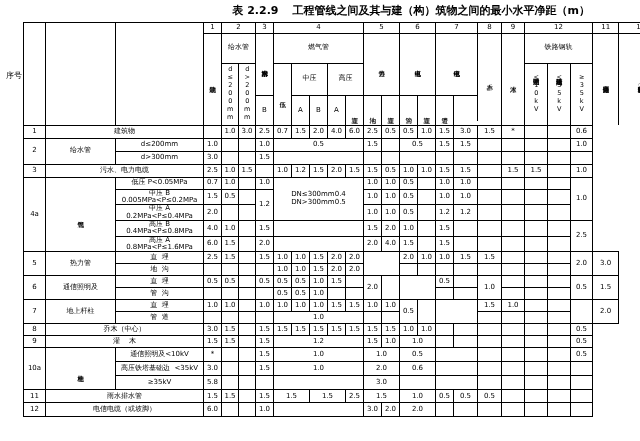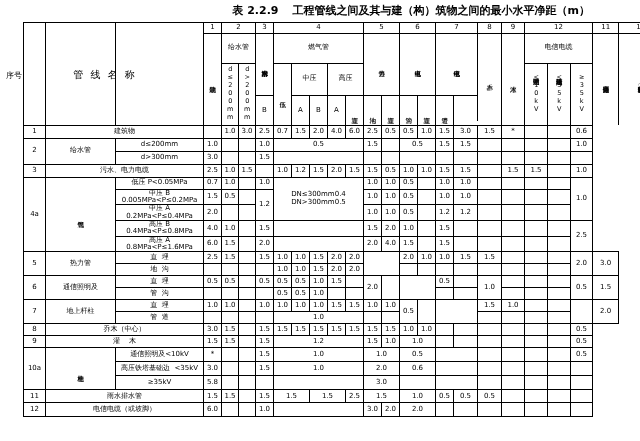--- a/index.html
+++ b/index.html
@@ -79,21 +79,21 @@
   <tr style="height:30px">
     <td rowspan="4" class="nb-b"><span class="vsm">建筑物</span></td>
     <td colspan="2">给水管</td>
     <td rowspan="2" class="xtiny"><span class="vsm">污水雨水排水管</span></td>
     <td colspan="5">燃气管</td>
     <td colspan="2" rowspan="2"><span class="vsm">热力管</span></td>
     <td colspan="2" rowspan="2"><span class="vsm">电力电缆</span></td>
     <td colspan="2" rowspan="2"><span class="vsm">电信电缆</span></td>
     <td rowspan="3" class="nb-b"><span class="vsm">乔木</span></td>
     <td rowspan="4" class="nb-b"><span class="vsm">灌木</span></td>
-    <td colspan="3">电信电缆</td>
+    <td colspan="3">铁路钢轨</td>
     <td rowspan="4" class="nb-b"><span class="vsm">道路侧石边缘</span></td>
     <td rowspan="4" class="nb-b"><span class="vsm">铁路钢轨（或坡脚）</span></td>
   </tr>
 
   <tr style="height:32px">
     <td rowspan="3" class="nb-b xtiny"><span class="vsm">d≤200mm</span></td>
     <td rowspan="3" class="nb-b xtiny"><span class="vsm">d&gt;200mm</span></td>
     <td rowspan="3" class="nb-b xtiny"><span class="vsm">低压</span></td>
     <td colspan="2">中压</td>
     <td colspan="2">高压</td>
@@ -560,15 +560,14 @@
     <td></td>
     <td></td>
     <td></td>
     <td></td>
     <td></td>
   </tr>
 </tbody>
     </table>
 
 <div style="position:absolute;left:4px;top:70px;width:20px;text-align:center;font-size:8px;">序号</div>
-<div style="position:absolute;left:30px;top:68px;width:150px;text-align:center;font-size:10px;letter-spacing:2px;">管 线 名 称</div>
 
 </div>
 
 </body></html>

